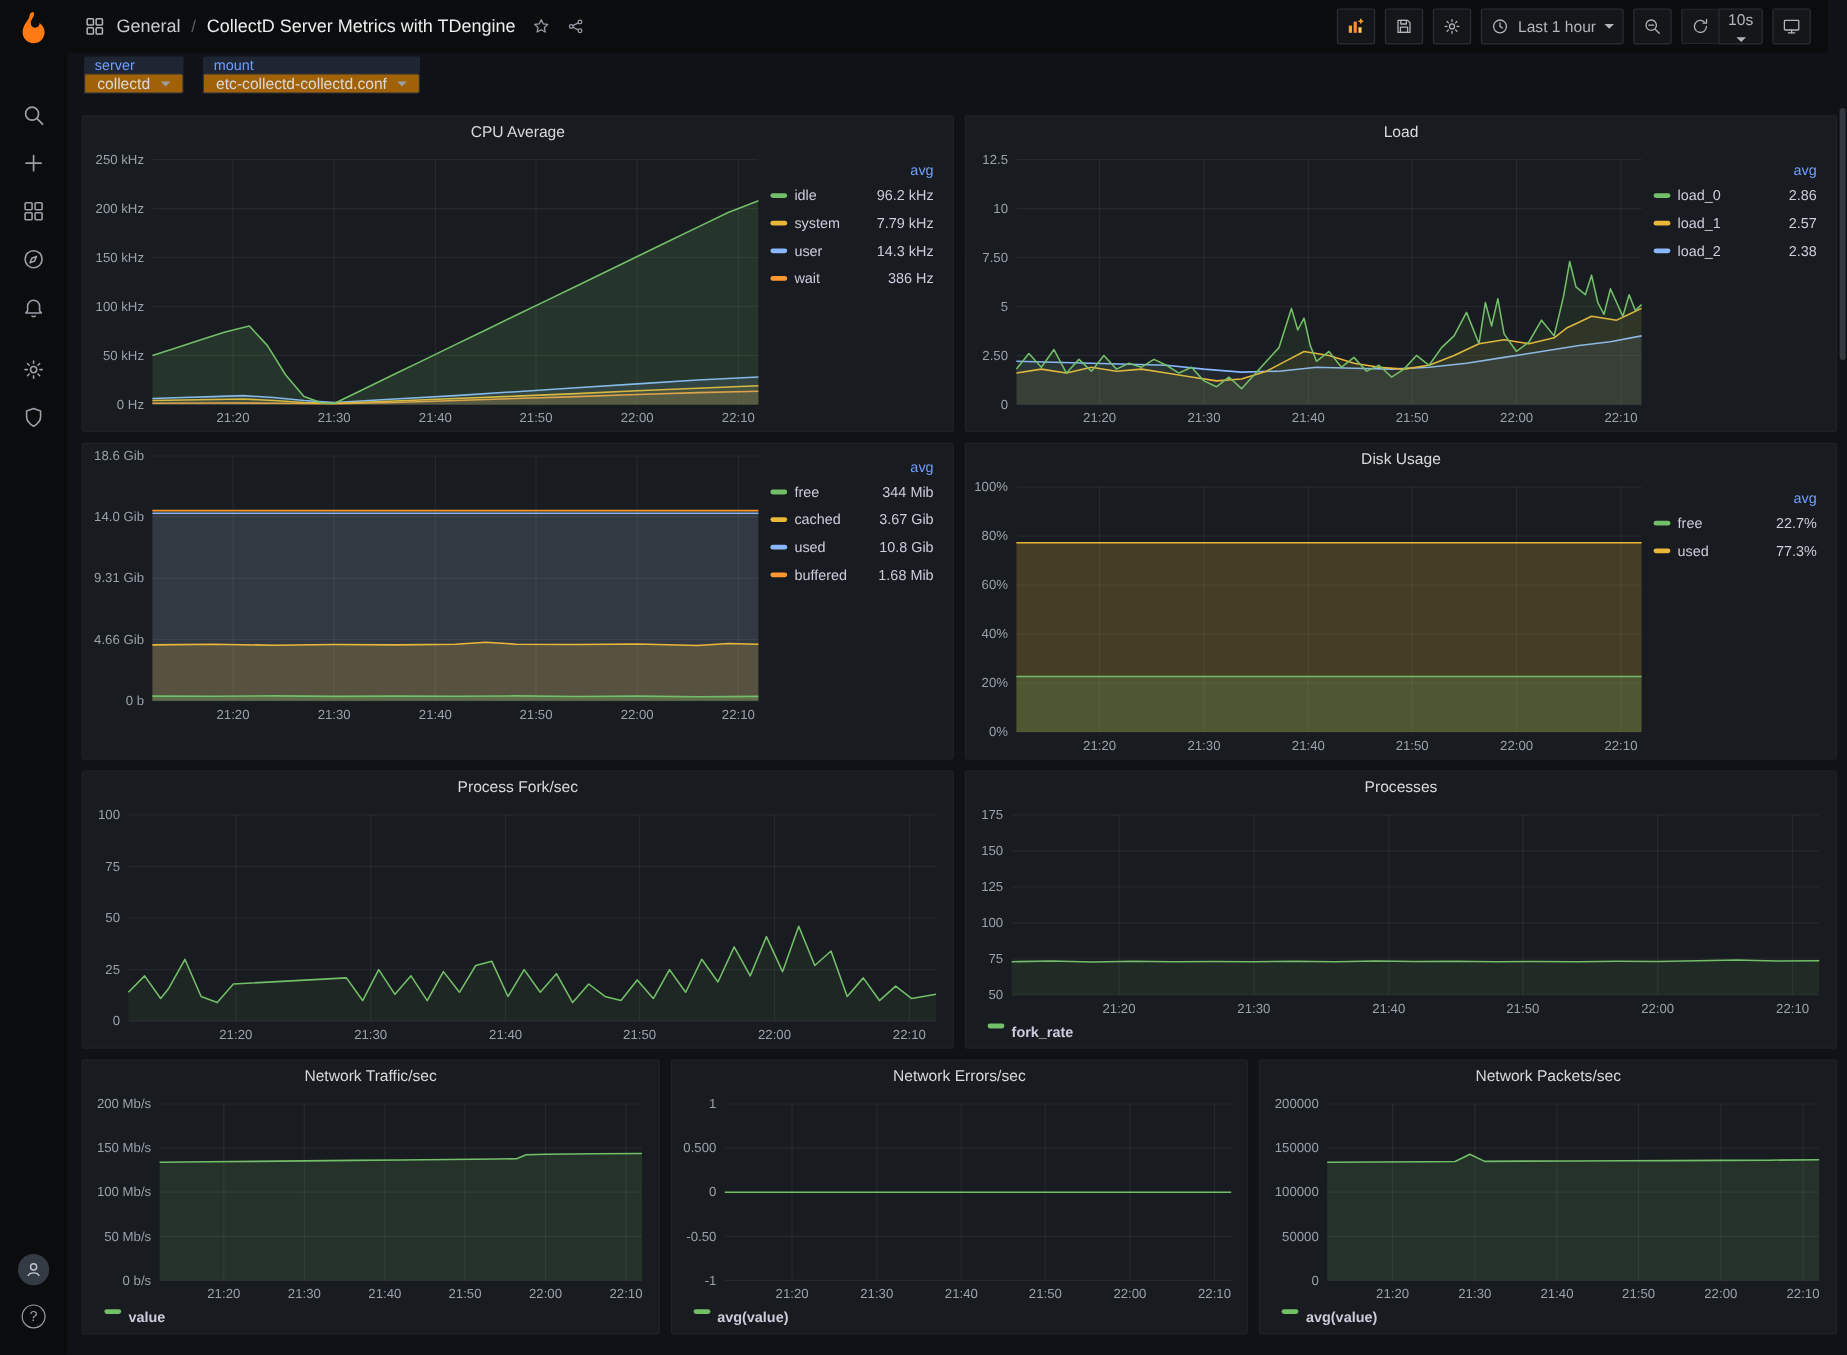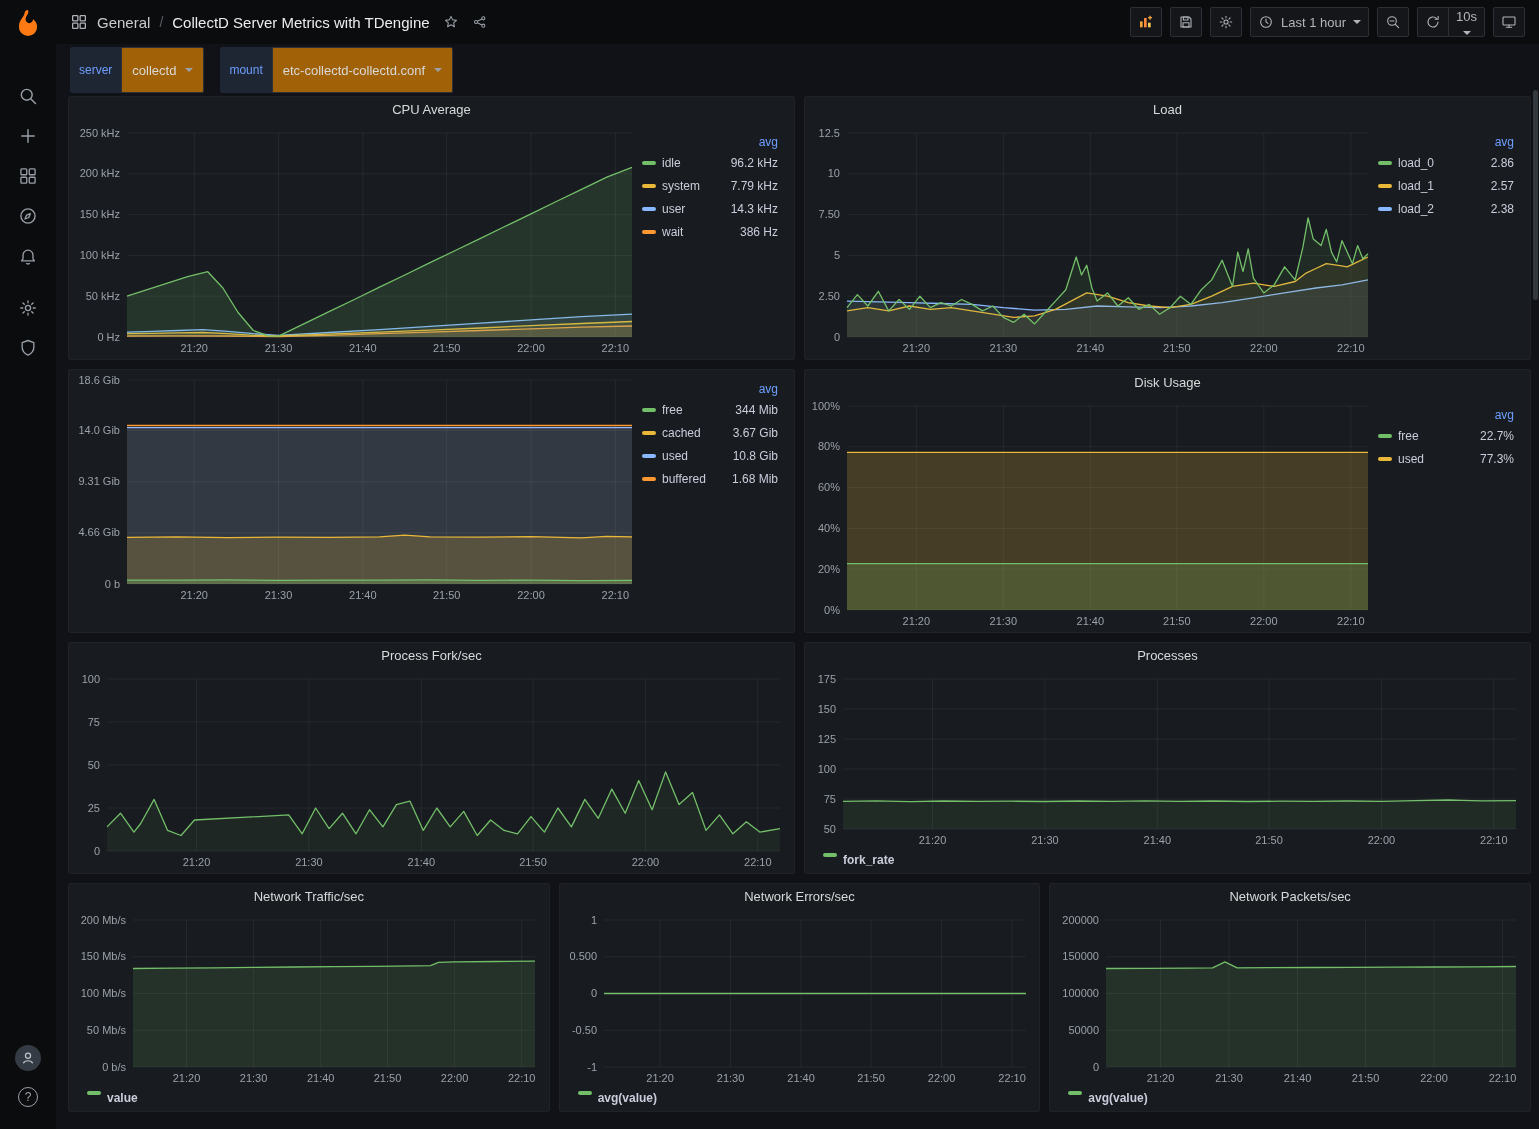--- a/index.html
+++ b/index.html
@@ -19,42 +19,42 @@
   .side-icon svg { width:20px; height:20px; }
   .side-gap { height:12px; }
   .side-bottom { margin-top:auto; display:flex; flex-direction:column; align-items:center; }
   .avatar { width:26px; height:26px; border-radius:50%; background:#343b44;
     display:flex; align-items:center; justify-content:center; color:#c3c7cd; margin:8px 0; cursor:pointer;}
   .avatar svg { width:18px; height:18px; }
   .help-badge { width:20px; height:20px; border:1.5px solid #9aa0a8; border-radius:50%;
     display:flex; align-items:center; justify-content:center; font-size:12px; color:#9aa0a8;
     margin:8px 0; cursor:pointer; }
   
-  .topnav { position:absolute; left:56px; right:0; top:0; height:44px; background:#0b0c0e;
+  .topnav { position:absolute; left:56px; right:16px; top:0; height:44px; background:#0b0c0e;
     display:flex; align-items:center; justify-content:space-between; padding:16px 14px; z-index:10; }
   .nav-left { display:flex; align-items:center; gap:9px; }
   .nav-left .apps { width:18px; height:18px; color:#b0b4ba; cursor:pointer; }
   .crumb-root { font-size:15px; color:#c9cbce; cursor:pointer; }
   .crumb-sep { font-size:14px; color:#5a5f66; }
   .crumb-title { font-size:15px; font-weight:500; color:#eceded; }
   .nav-mini-icon { width:16px; height:16px; color:#9aa0a8; cursor:pointer; margin-left:4px; }
   .nav-right { display:flex; align-items:center; gap:8px; }
   .nav-btn { height:30px; min-width:30px; background:#141619; border:1px solid #2b2f36;
     border-radius:2px; color:#b2b6bc; display:flex; align-items:center; justify-content:center;
     gap:7px; padding:0 7px; font-size:13px; cursor:pointer; font-family:inherit; }
   .nav-btn svg { width:16px; height:16px; }
   .split { display:flex; }
   .split .nav-btn:first-child { border-radius:2px 0 0 2px; border-right:none; }
   .split .nav-btn:last-child { border-radius:0 2px 2px 0;flex-direction:column; }
   .caret { width:0; height:0; border-left:4px solid transparent; border-right:4px solid transparent;
     border-top:4px solid currentColor; display:inline-block; }
   
   .main { position:absolute; left:56px; top:44px; right:0; bottom:0; background:#111217; overflow:hidden; }
   .submenu { height:52px; display:flex; align-items:center; gap:16px; padding:0 14px; }
-  .var-group { display:flex; align-items:stretch; height:46px; }
+  .var-group { display:flex; align-items:stretch; height:46px;flex-direction:column; }
   .var-label { background:#1e2533; color:#6e9fff; font-size:12px; display:flex; align-items:center;
     padding:0 9px; border-radius:2px 0 0 2px; }
   .var-value { background:#a16207; border:1px solid #2c313a; color:#d8d9da; font-size:13px;
     display:flex; align-items:center; gap:9px; padding:0 10px; border-radius:0 2px 2px 0; cursor:pointer; }
   .var-value .caret { color:#9aa0a8; }
   .dashboard { padding:0 8px 8px 12px; display:flex; flex-direction:column; gap:9px; }
   .prow { display:flex; gap:9px; }
   .row12 { height:264px; } .row3 { height:232px; } .row4 { height:229px; }
   .panel { background:#181b1f; border:1px solid #202226; border-radius:2px;
     flex:1; min-width:0; display:flex; flex-direction:column; }

